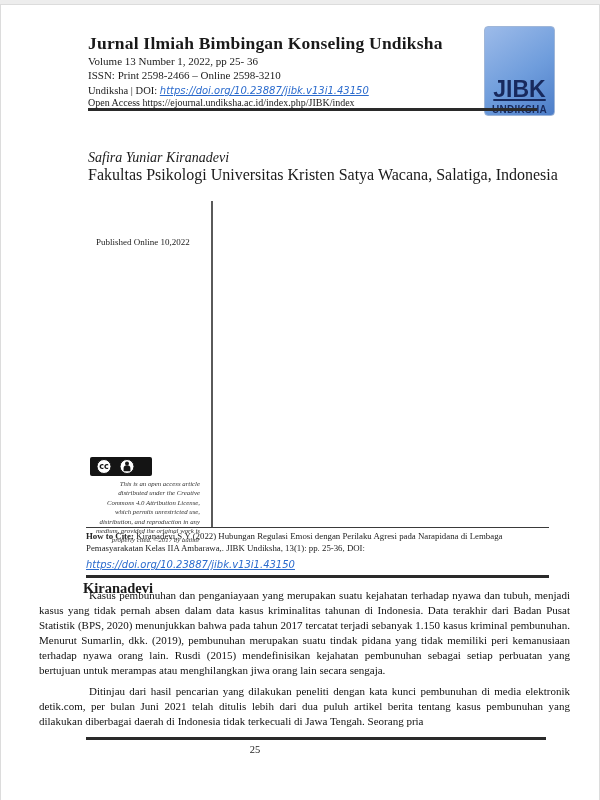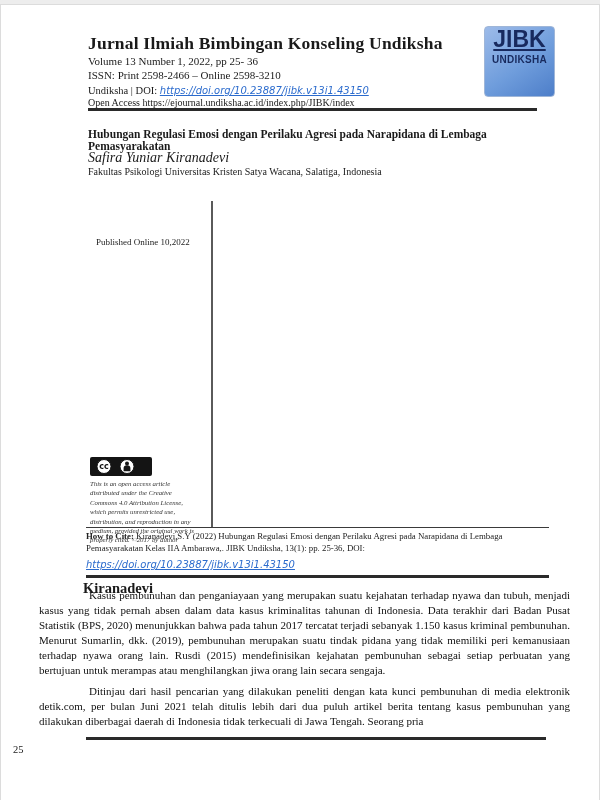--- a/index.html
+++ b/index.html
@@ -13,43 +13,43 @@
   .hdr { position:absolute; left:87px; top:28px; width:390px; }
   .journal-title { font-size:17.5px; font-weight:bold; letter-spacing:.2px; white-space:nowrap; }
   .hdr-line { font-size:11px; line-height:12.5px; margin-top:1px; }
   .doi-row { margin-top:4px; font-size:10.5px; }
   .oa-row { font-size:10px; margin-top:1px; }
   a.link, .link {
     color:#2b6bcd; text-decoration:underline;
     font-family:"DejaVu Sans", sans-serif; font-size:10px; cursor:pointer;font-style:italic;
   }
   .logo {
-    position:absolute; left:483px; top:21px; width:71px; height:71px;
+    position:absolute; left:483px; top:21px; width:71px; height:90px;
     background:linear-gradient(145deg,#9dbbe9 0%,#6f9ddc 55%,#4d7ec9 100%);
     border:1px solid #9fb6d8; border-radius:4px;
-    display:flex; flex-direction:column; align-items:center; justify-content:flex-start;
+    display:flex; flex-direction:column; align-items:center; justify-content:flex-end;
   }
   .logo-acronym {
     font-family:"Liberation Sans", sans-serif; font-weight:bold; font-size:23px;
     color:#182a5e; text-decoration:underline; line-height:24px;
   }
   .logo-inst {
     font-family:"Liberation Sans", sans-serif; font-weight:bold; font-size:10px;
     color:#182a5e; margin-top:3px; letter-spacing:.3px;
   }
   .header-rule { position:absolute; left:87px; top:103px; width:449px; height:3px; background:#2a2a2a; }
   
   .article-title { position:absolute; left:87px; top:123px; width:475px; font-size:11.5px; font-weight:bold; }
   .author       { position:absolute; left:87px; top:145px; font-size:14px;font-style:italic; }
-  .affiliation  { position:absolute; left:87px; top:161px; font-size:10px; }
+  .affiliation  { position:absolute; left:87px; top:161px; font-size:16px; }
   .corresponding{ position:absolute; left:87px; top:178px; font-size:9.5px; }
   
   .v-divider { position:absolute; left:210px; top:196px; width:2px; height:327px; background:#5a5a5a; }
   .published { position:absolute; left:95px; top:232px; font-size:9px; color:#222; }
-  .cc-block { position:absolute; left:89px; top:452px; width:110px; }
+  .cc-block { position:absolute; left:89px; top:452px; width:110px;text-align:right; }
   .cc-strip { display:block; }
   .license-text {
     font-size:6.8px; font-style:italic; line-height:1.38; color:#333;
     margin-top:3px; width:110px;
   }
   
   .howtocite {
     position:absolute; left:85px; top:522px; width:463px;
     border-top:1.5px solid #3a3a3a; border-bottom:3px solid #2a2a2a;
     padding:3px 0 3px 0;
@@ -59,21 +59,21 @@
   .cite-link { display:inline-block; margin-top:1px; font-size:10.5px; }
   
   .section-heading { position:absolute; left:82px; top:575px; font-size:14.5px; font-weight:bold; }
   .body-text { position:absolute; left:38px; top:583px; width:531px; }
   .body-text p {
     font-size:11px; line-height:14.9px; text-align:justify; text-indent:50px; color:#111;
   }
   .body-text p + p { margin-top:7px; }
   
   .footer-rule { position:absolute; left:85px; top:732px; width:460px; height:2.5px; background:#2a2a2a; }
-  .page-number { position:absolute; left:12px; top:739px; width:500px; text-align:left; font-size:10.5px; }
+  .page-number { position:absolute; left:4px; top:739px; width:500px; text-align:center; font-size:10.5px; }
 </style>
 </head>
 <body>
 
 <div class="page">
 
   <div class="hdr">
     <div class="journal-title">Jurnal Ilmiah Bimbingan Konseling Undiksha</div>
     <div class="hdr-line">Volume 13 Number 1, 2022, pp 25- 36</div>
     <div class="hdr-line">ISSN: Print 2598-2466 – Online 2598-3210</div>
@@ -83,21 +83,20 @@
     <div class="oa-row">Open Access https://ejournal.undiksha.ac.id/index.php/JIBK/index</div>
   </div>
 
   <div class="logo">
     <div class="logo-acronym">JIBK</div>
     <div class="logo-inst">UNDIKSHA</div>
   </div>
 
   <div class="header-rule"></div>
 
-  <div class="article-title">Hubungan Regulasi Emosi dengan Perilaku Agresi pada Narapidana di Lembaga Pemasyarakatan</div>
   <div class="author">Safira Yuniar Kiranadevi</div>
   <div class="affiliation">Fakultas Psikologi Universitas Kristen Satya Wacana, Salatiga, Indonesia</div>
 
   <div class="v-divider"></div>
   <div class="published">Published Online 10,2022</div>
 
   <div class="cc-block">
     <svg class="cc-strip" width="62" height="19" viewBox="0 0 62 19">
       <rect x="0" y="0" width="62" height="19" rx="2" fill="#141414"></rect>
 

